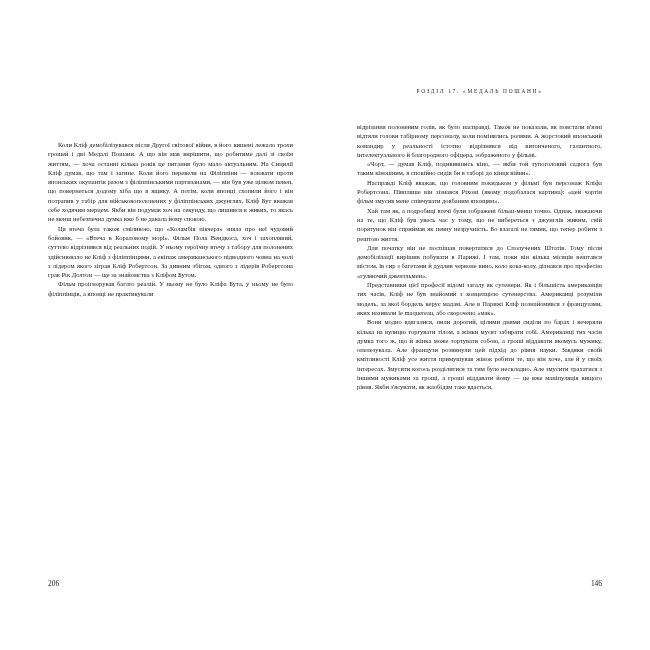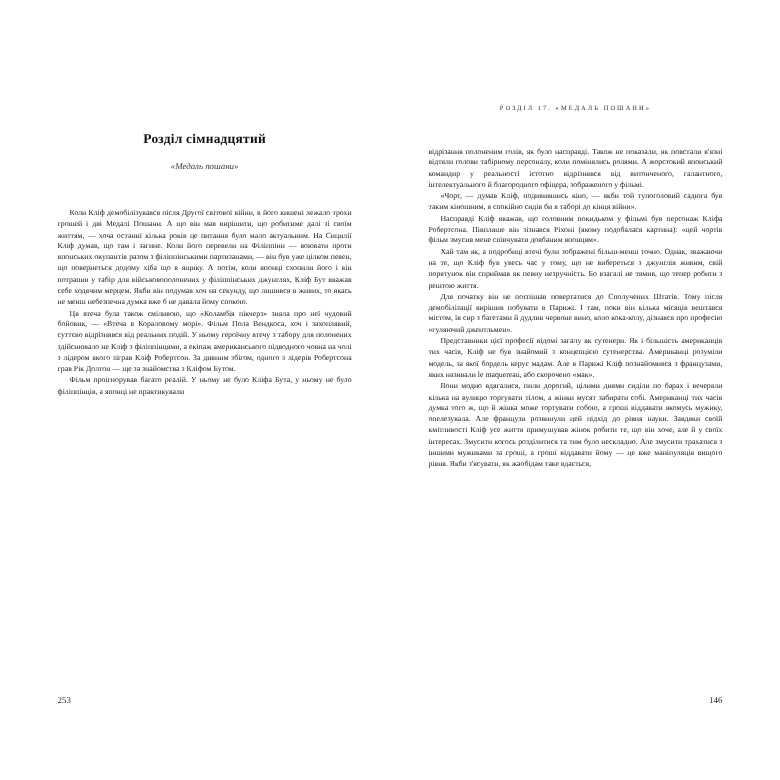--- a/index.html
+++ b/index.html
@@ -107,30 +107,28 @@
   }
 </style>
 </head>
 <body>
 
 <div class="spread">
 
   <div class="page page-left">
     <div class="head-spacer"></div>
 
-    <h1 class="chapter-title">Розділ сімнадцятий</h1>
-    <div class="chapter-subtitle">«Медаль пошани»</div>
 
     <div class="body-block">
       <p class="para">Коли Кліф демобілізувався після Другої світової війни, в його кишені лежало трохи грошей і дві Медалі Пошани. А що він мав вирішити, що робитиме далі зі своїм життям, — хоча останні кілька років це питання було мало актуальним. На Сицилії Кліф думав, що там і загине. Коли його перевели на Філіппіни — воювати проти японських окупантів разом з філіппінськими партизанами, — він був уже цілком певен, що повернеться додому хіба що в ящику. А потім, коли японці схопили його і він потрапив у табір для військовополонених у філіппінських джунглях, Кліф Бут вважав себе ходячим мерцем. Якби він подумав хоч на секунду, що лишився в живих, то якась не менш небезпечна думка вже б не давала йому спокою.</p>
       <p class="para">Ця втеча була також сміливою, що «Коламбія пікчерз» зняла про неї чудовий бойовик, — «Втеча в Кораловому морі». Фільм Пола Вендкоса, хоч і захоплявий, суттєво відрізнявся від реальних подій. У ньому героїчну втечу з табору для полонених здійснювало не Кліф з філіппінцями, а екіпаж американського підводного човна на чолі з лідером якого зіграв Кліф Робертсон. За дивним збігом, одного з лідерів Робертсона грав Рік Долтон — ще за знайомства з Кліфом Бутом.</p>
       <p class="para">Фільм проігнорував багато реалій. У ньому не було Кліфа Бута, у ньому не було філіппінців, а японці не практикували</p>
     </div>
 
-    <div class="folio folio-left">253</div>
+    <div class="folio folio-left">206</div>
   </div>
 
   <div class="gutter"></div>
 
   <div class="page page-right">
     <div class="running-head">Розділ 17. «Медаль пошани»</div>
 
     <div class="body-block-right">
       <p class="para no-indent">відрізання полоненим голів, як було насправді. Також не показали, як повстали в'язні відтяли голови табірному персоналу, коли помінялись ролями. А жорстокий японський командир у реальності істотно відрізнявся від витонченого, галантного, інтелектуального й благородного офіцера, зображеного у фільмі.</p>
       <p class="para">«Чорт, — думав Кліф, подивившись кіно, — якби той тупоголовий садюга був таким кіношним, я спокійно сидів би в таборі до кінця війни».</p>

